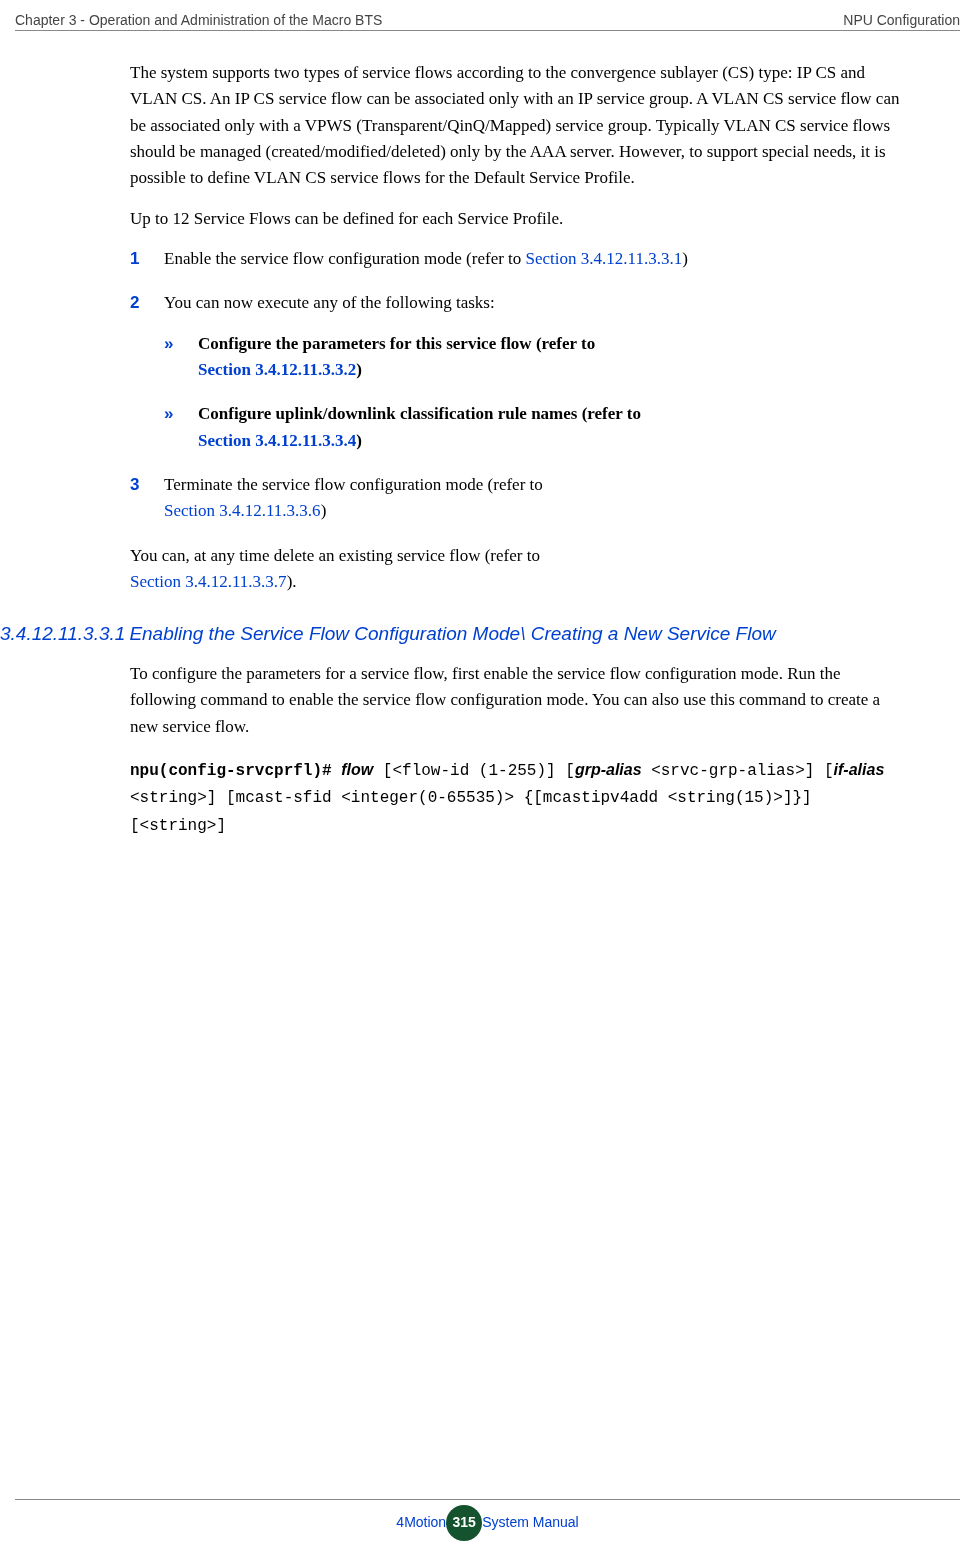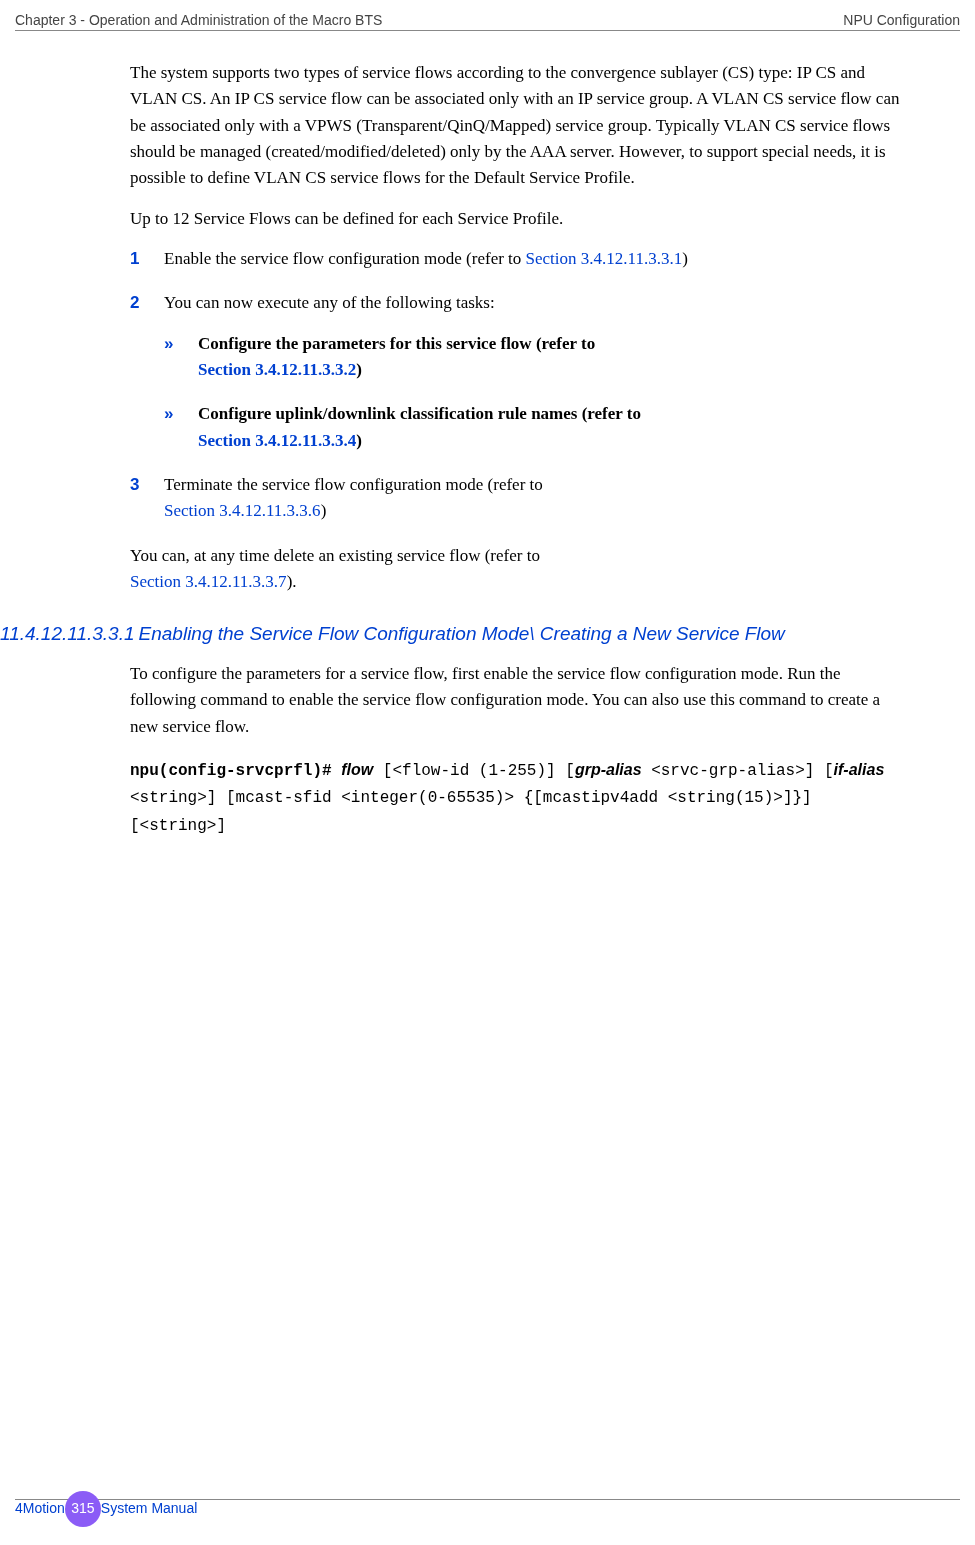--- a/index.html
+++ b/index.html
@@ -34,40 +34,41 @@
   }
   .footer-rule {
     position: absolute;
     bottom: 45px;
     left: 15px;
     right: 15px;
     border-top: 1px solid #888;
   }
   .footer {
     position: absolute;
-    bottom: 18px;
-    left: 15px;
-    right: 15px;
-    display: flex;
-    justify-content: flex-start;
+    bottom: 4px;
+    left: 15px;
+    right: 15px;
+    display: flex;
+    justify-content: center;
     align-items: center;
     font-family: Helvetica, Arial, sans-serif;
     font-size: 14px;
   }
   .footer-left, .footer-right { color: #0040d0; }
   .page-num {
     width: 36px;
     height: 36px;
     border-radius: 50%;
-    background: #8b5cf6;
+    background: #14532d;
     color: #fff;
     display: flex;
     align-items: center;
     justify-content: center;
     font-size: 14px;
+    font-weight: bold;
   }
   .content {
     position: absolute;
     top: 60px;
     left: 130px;
     right: 73px;
   }
   .para { margin: 0 0 14px 0; }
   .note-row {
     position: relative;
@@ -186,21 +187,21 @@
     <li>
       <span>Terminate the service flow configuration mode (refer to </span><br><span class="link">Section 3.4.12.11.3.3.6</span><span>)</span>
     </li>
   </ol>
 
   <p class="para">
     <span>You can, at any time delete an existing service flow (refer to </span><br><span class="link">Section 3.4.12.11.3.3.7</span><span>).</span>
   </p>
 
   <div class="subhead-row">
-    <span class="subhead-num">11.4.12.11.3.3.1</span>
+    <span class="subhead-num">3.4.12.11.3.3.1</span>
       <span class="subhead-title">Enabling the Service Flow Configuration Mode\ Creating a New Service Flow</span>
   </div>
 
   <p class="para">To configure the parameters for a service flow, first enable the service flow configuration mode. Run the following command to enable the service flow configuration mode. You can also use this command to create a new service flow.</p>
 
   <p class="code-block">
     <span class="code-bold">npu(config-srvcprfl)# </span><span class="code-boldsans">flow</span><span> [&lt;flow-id (1-255)] [</span><span class="code-boldsans">grp-alias</span><span> &lt;srvc-grp-alias&gt;] [</span><span class="code-boldsans">if-alias</span><span> &lt;string&gt;] [mcast-sfid &lt;integer(0-65535)&gt; {[mcastipv4add &lt;string(15)&gt;]}] [&lt;string&gt;]</span>
   </p>
 
 </div>

